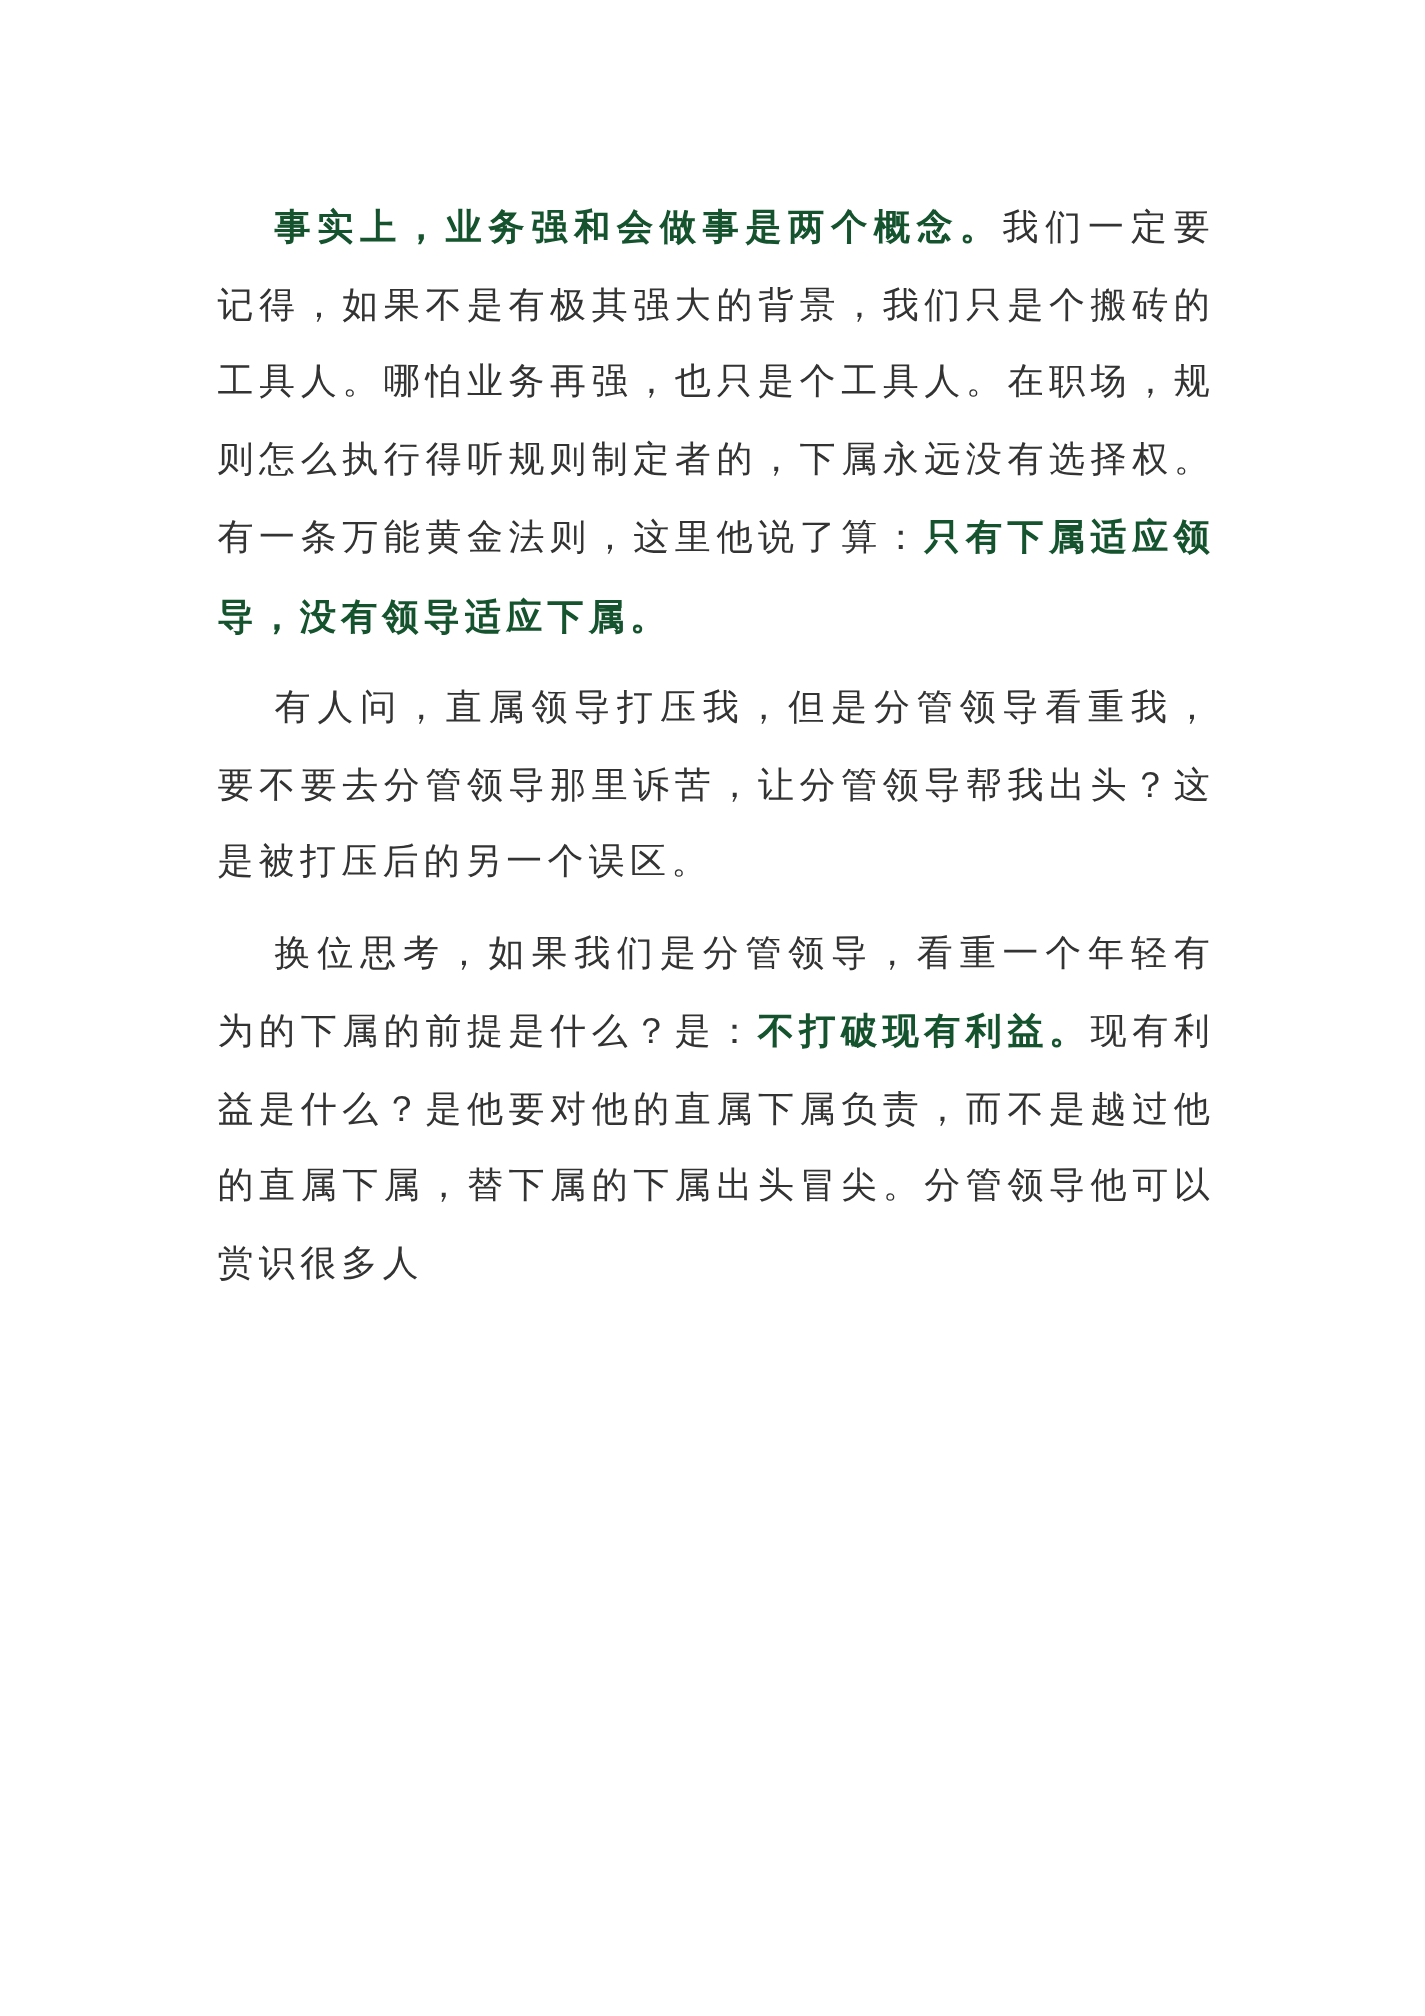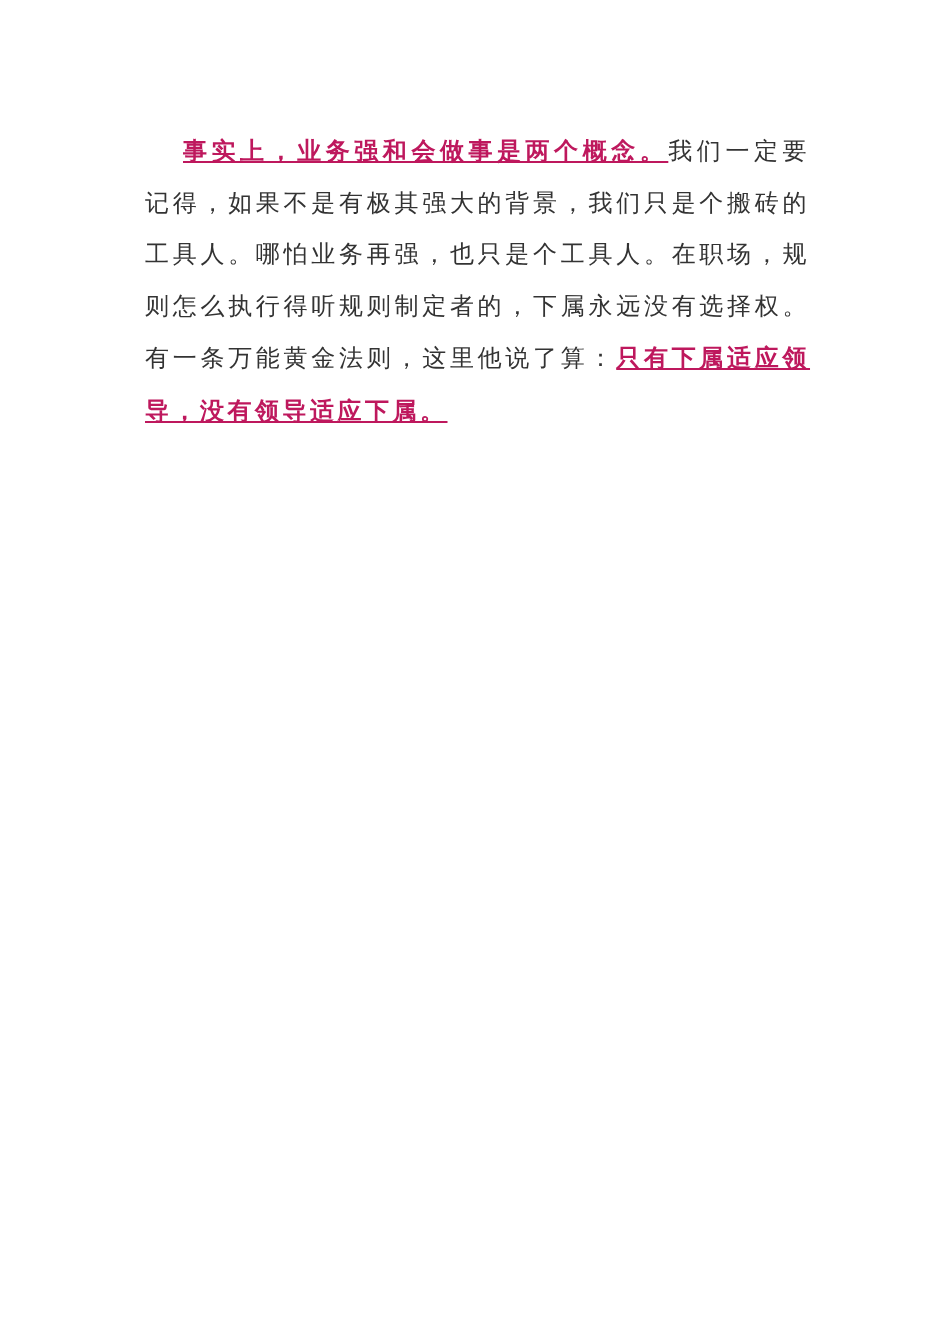--- a/index.html
+++ b/index.html
@@ -1,26 +1,28 @@
 <!DOCTYPE html>
 <html><head>
 <meta charset="utf-8">
 <style>
   html, body { margin: 0; padding: 0; background: #ffffff; }
   body { width: 950px; height: 1344px; position: relative; overflow: hidden;
          font-family: "DejaVu Serif", "Liberation Serif", serif; color: #333333; }
   .page { position: absolute; left: 145px; top: 125px; width: 665px; }
   .para { margin: 0; font-size: 24px; line-height: 51.5px; text-align: justify;
           letter-spacing: 3.5px; text-indent: 38px; }
-  .b { font-weight: bold; color: #be185d; text-decoration: underline; }
+  .b { font-weight: bold; color: #14532d; }
   .gap1 { margin-top: 9px; }
 </style>
 </head>
 <body>
 
 <div class="page">
   <p class="para"><span class="b">事实上，业务强和会做事是两个概念。</span><span>我们一定要记得，如果不是有极其强大的背景，我们只是个搬砖的工具人。哪怕业务再强，也只是个工具人。在职场，规则怎么执行得听规则制定者的，下属永远没有选择权。有一条万能黄金法则，这里他说了算：</span><span class="b">只有下属适应领导，没有领导适应下属。</span></p>
 
 
 
 
+  <p class="para gap1"><span>有人问，直属领导打压我，但是分管领导看重我，要不要去分管领导那里诉苦，让分管领导帮我出头？这是被打压后的另一个误区。</span></p>
 
+  <p class="para gap1"><span>换位思考，如果我们是分管领导，看重一个年轻有为的下属的前提是什么？是：</span><span class="b">不打破现有利益。</span><span>现有利益是什么？是他要对他的直属下属负责，而不是越过他的直属下属，替下属的下属出头冒尖。分管领导他可以赏识很多人</span></p>
 </div>
 
 </body></html>

